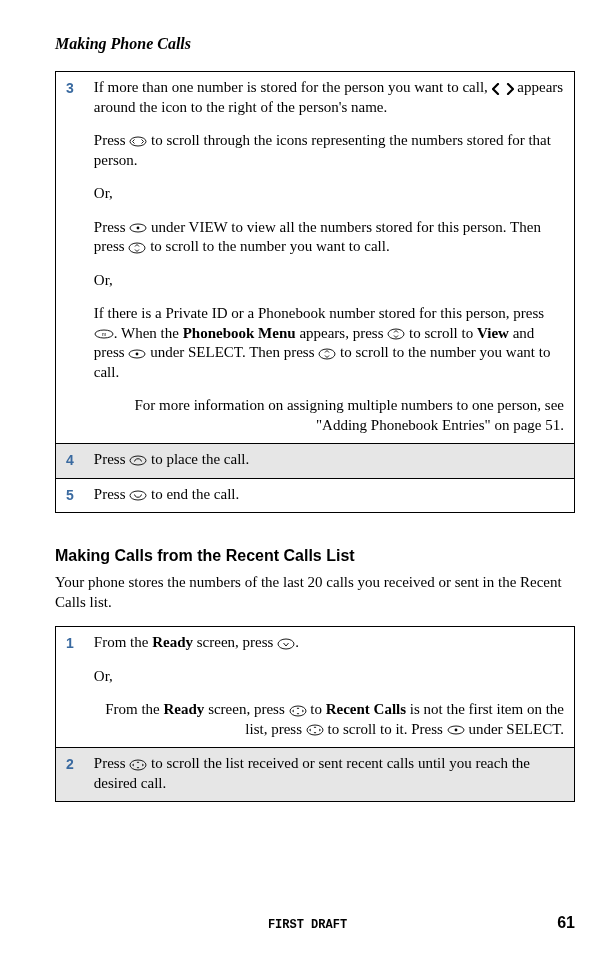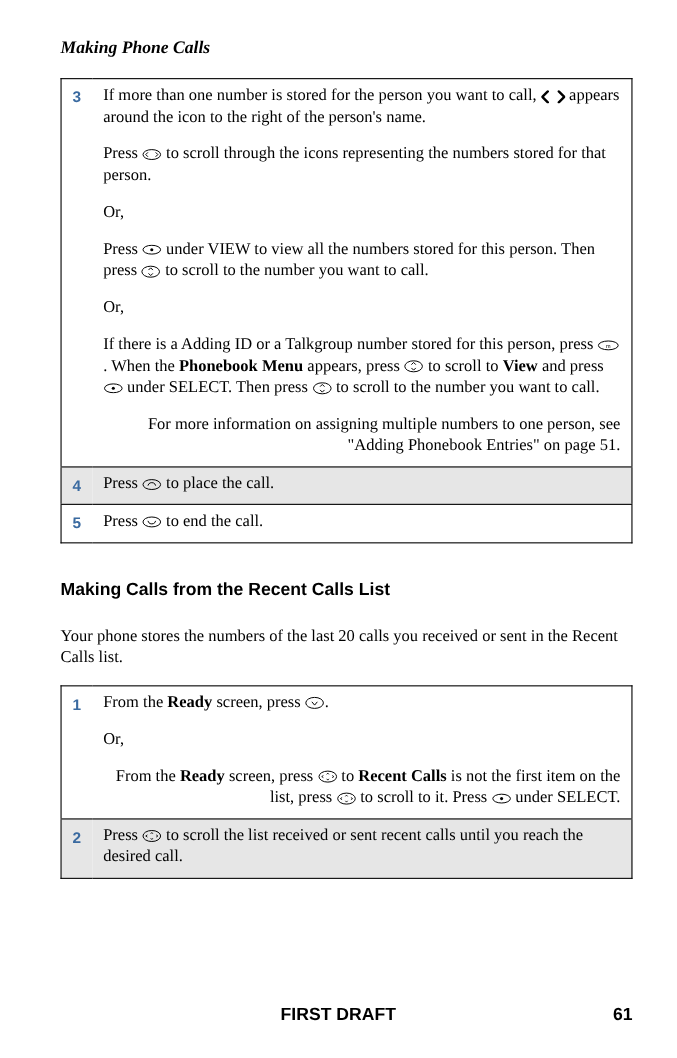--- a/index.html
+++ b/index.html
@@ -41,35 +41,35 @@
       padding-top: 7px !important;
     }
     .shaded { background: #e6e6e6; }
     .step-row + .step-row td { border-top: 1px solid #000; }
     .p { margin-bottom: 14px; }
     .p:last-child { margin-bottom: 0; text-align: right; }
     .subheading {
       font-family: Arial, Helvetica, sans-serif;
       font-weight: bold;
       font-size: 16px;
-      margin-bottom: 24px;
+      margin-bottom: 8px;
     }
     .bodytext {
       line-height: 1.3;
       margin-bottom: 14px;
     }
     .footer {
       position: absolute;
       bottom: 30px;
       left: 0;
       width: 100%;
       text-align: center;
-      font-family: Liberation Sans, sans-serif;
-      font-weight: bold;
-      font-size: 16px;
+      font-family: Liberation Mono, monospace;
+      font-weight: bold;
+      font-size: 12px;
     }
     .page-num {
       position: absolute;
       bottom: 30px;
       right: 40px;
       font-family: Arial, Helvetica, sans-serif;
       font-weight: bold;
       font-size: 16px;
     }
     .icon {
@@ -108,21 +108,21 @@
                 <ellipse cx="9" cy="5" rx="8" ry="4" fill="none" stroke="#000" stroke-width="0.9"></ellipse>
                 <circle cx="9" cy="5" r="1.4" fill="#000"></circle>
               </svg></span><span> under VIEW to view all the numbers stored for this person. Then press </span><span class="icon"><svg width="18" height="12" viewBox="0 0 18 12">
                 <ellipse cx="9" cy="6" rx="8" ry="5" fill="none" stroke="#000" stroke-width="0.9"></ellipse>
                 <path d="M7 4.5 L9 2.5 L11 4.5" stroke="#000" stroke-width="0.9" fill="none"></path>
                 <path d="M7 7.5 L9 9.5 L11 7.5" stroke="#000" stroke-width="0.9" fill="none"></path>
               </svg></span><span> to scroll to the number you want to call.</span>
       </div>
       <div class="p">Or,</div>
       <div class="p">
-        <span>If there is a Adding ID or a Talkgroup number stored for this person, press </span><span class="icon"><svg width="20" height="10" viewBox="0 0 20 10">
+        <span>If there is a Private ID or a Phonebook number stored for this person, press </span><span class="icon"><svg width="20" height="10" viewBox="0 0 20 10">
                 <ellipse cx="10" cy="5" rx="9" ry="4" fill="none" stroke="#000" stroke-width="0.9"></ellipse>
                 <text x="10" y="7.2" font-size="5" text-anchor="middle" font-family="Arial">m</text>
               </svg></span><span>. When the </span><b class="serif">Phonebook Menu</b><span> appears, press </span><span class="icon"><svg width="18" height="12" viewBox="0 0 18 12">
                 <ellipse cx="9" cy="6" rx="8" ry="5" fill="none" stroke="#000" stroke-width="0.9"></ellipse>
                 <path d="M7 4.5 L9 2.5 L11 4.5" stroke="#000" stroke-width="0.9" fill="none"></path>
                 <path d="M7 7.5 L9 9.5 L11 7.5" stroke="#000" stroke-width="0.9" fill="none"></path>
               </svg></span><span> to scroll to </span><b class="serif">View</b><span> and press </span><span class="icon"><svg width="18" height="10" viewBox="0 0 18 10">
                 <ellipse cx="9" cy="5" rx="8" ry="4" fill="none" stroke="#000" stroke-width="0.9"></ellipse>
                 <circle cx="9" cy="5" r="1.4" fill="#000"></circle>
               </svg></span><span> under SELECT. Then press </span><span class="icon"><svg width="18" height="12" viewBox="0 0 18 12">

